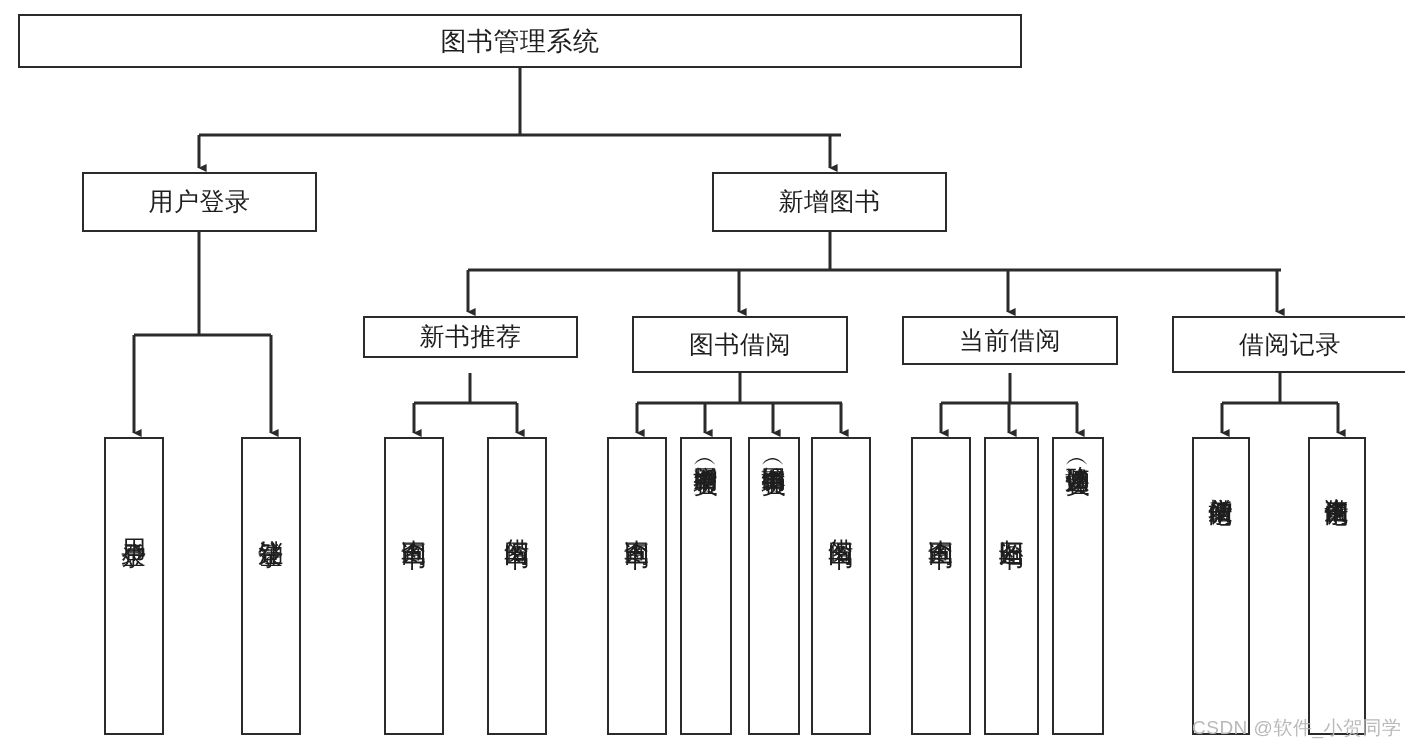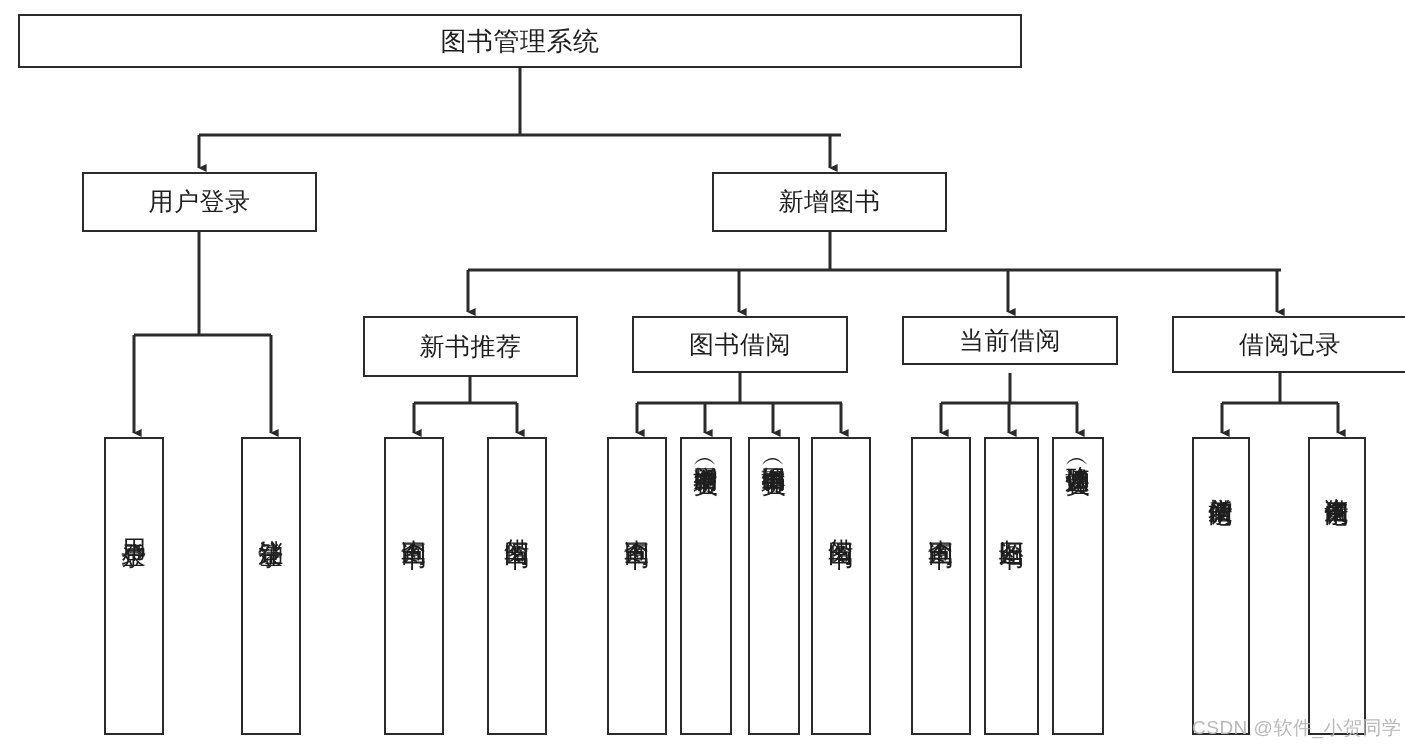--- a/index.html
+++ b/index.html
@@ -138,21 +138,21 @@
   </div>
 
   <div class="node horizontal level-2" style="left:82px; top:172px; width:235px; height:60px;">
     <span class="node-label">用户登录</span>
   </div>
 
   <div class="node horizontal level-2" style="left:712px; top:172px; width:235px; height:60px;">
     <span class="node-label">新增图书</span>
   </div>
 
-  <div class="node horizontal level-3" style="left:363px; top:316px; width:215px; height:61px;">
+  <div class="node horizontal level-3" style="left:363px; top:316px; width:215px; height:42px;">
     <span class="node-label">新书推荐</span>
   </div>
 
   <div class="node horizontal level-3" style="left:632px; top:316px; width:216px; height:57px;text-align:center;">
     <span class="node-label">图书借阅</span>
   </div>
 
   <div class="node horizontal level-3" style="left:902px; top:316px; width:216px; height:49px;">
     <span class="node-label">当前借阅</span>
   </div>

